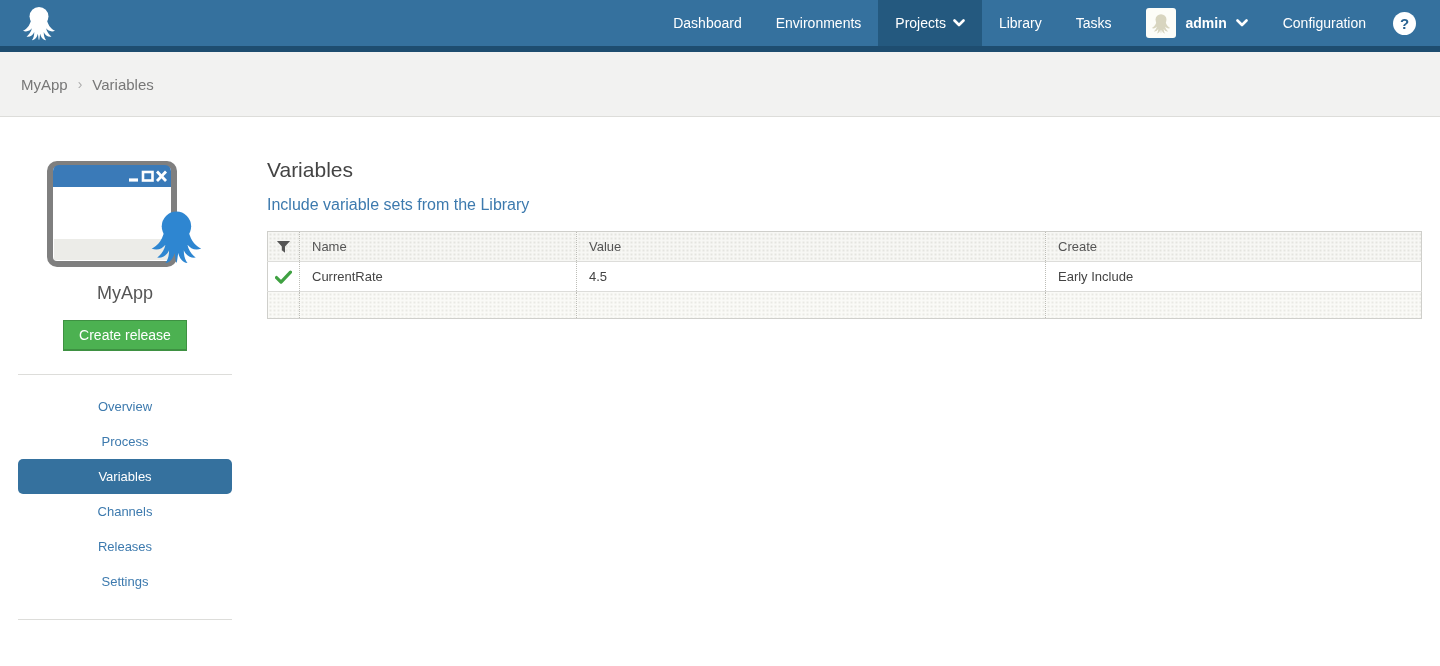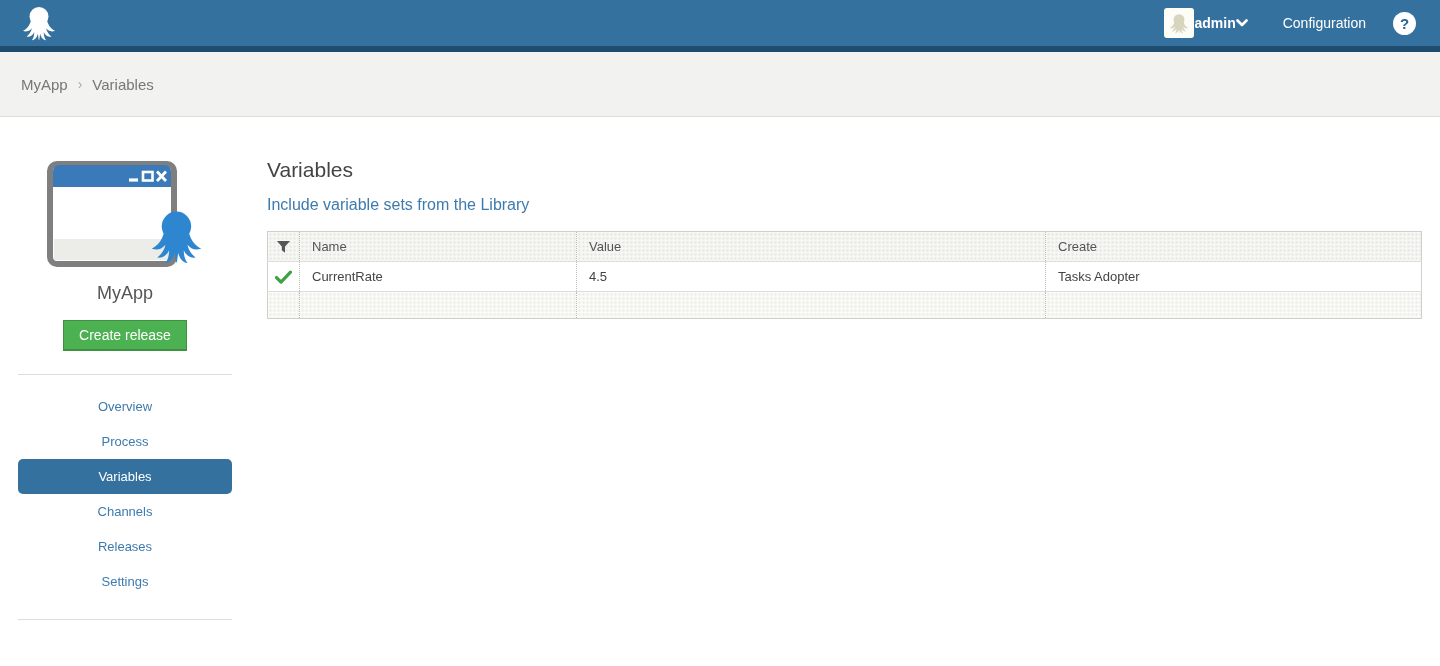--- a/index.html
+++ b/index.html
@@ -26,21 +26,21 @@
   .nav-spacer { flex: 1; }
   .nav-links { display: flex; align-items: stretch; }
   .nav-item {
     display: flex; align-items: center; gap: 7px;
     padding: 0 17px;
     color: #fff; font-size: 14px; text-decoration: none;
     cursor: pointer;
   }
   .nav-item.active { background: #24597F; }
   .user-chip {
-    display: flex; align-items: center; 
+    display: flex; align-items: center; gap: 9px;
     padding: 0 18px; color: #fff; font-size: 14px; cursor: pointer;
   }
   .user-chip .user-name { font-weight: bold; }
   .avatar {
     width: 30px; height: 30px; background: #FDFDF8;
     border-radius: 3px; display: flex; align-items: center; justify-content: center;
   }
   .help-wrap { display: flex; align-items: center; padding: 0 24px 0 10px; }
   .help-icon {
     width: 23px; height: 23px; border-radius: 50%;
@@ -138,20 +138,42 @@
       <svg class="icon-svg" width="38" height="40" viewBox="0 0 64 64">
         <g fill="#ffffff">
           <circle cx="32" cy="21" r="16"></circle>
           <path d="M19 26 C16 38 10 43 5 45 C11 48 17 45 20 41 C19 47 15 52 11 55 C17 56 22 52 24 47 C24 52 23 57 20 61 C26 60 29 55 30 50 C31 55 31 59 32 61 C33 59 33 55 34 50 C35 55 38 60 44 61 C41 57 40 52 40 47 C42 52 47 56 53 55 C49 52 45 47 44 41 C47 45 53 48 59 45 C54 43 48 38 45 26 Z"></path>
         </g>
       </svg>
     </span>
   </div>
   <div class="nav-spacer"></div>
 
+  <nav class="nav-links">
+    <a class="nav-item">
+      <span>Dashboard</span>
+    </a>
+    <a class="nav-item">
+      <span>Environments</span>
+    </a>
+    <a class="nav-item active">
+      <span>Projects</span>
+      <span>
+        <svg class="icon-svg" width="12" height="8" viewBox="0 0 12 8">
+            <path d="M1.5 1.5 L6 6 L10.5 1.5" stroke="#fff" stroke-width="2.6" fill="none" stroke-linecap="round" stroke-linejoin="round"></path>
+          </svg>
+      </span>
+    </a>
+    <a class="nav-item">
+      <span>Library</span>
+    </a>
+    <a class="nav-item">
+      <span>Tasks</span>
+    </a>
+  </nav>
 
   <div class="user-chip">
     <span class="avatar">
       <svg class="icon-svg" width="22" height="23" viewBox="0 0 64 64">
         <g fill="#D8D5BF">
           <circle cx="32" cy="21" r="16"></circle>
           <path d="M19 26 C16 38 10 43 5 45 C11 48 17 45 20 41 C19 47 15 52 11 55 C17 56 22 52 24 47 C24 52 23 57 20 61 C26 60 29 55 30 50 C31 55 31 59 32 61 C33 59 33 55 34 50 C35 55 38 60 44 61 C41 57 40 52 40 47 C42 52 47 56 53 55 C49 52 45 47 44 41 C47 45 53 48 59 45 C54 43 48 38 45 26 Z"></path>
         </g>
       </svg>
     </span>
@@ -244,21 +266,21 @@
         <tr>
           <td class="cell-icon">
             <span>
               <svg class="icon-svg" style="margin:0 auto" width="17" height="14" viewBox="0 0 18 14">
                   <path d="M1.6 7.6 L6.4 12.4 L16.4 1.8" stroke="#3FA142" stroke-width="3.4" fill="none" stroke-linecap="round" stroke-linejoin="round"></path>
                 </svg>
             </span>
           </td>
           <td>CurrentRate</td>
           <td>4.5</td>
-          <td>Tasks Adopter</td>
+          <td>Early Include</td>
         </tr>
         <tr class="empty-row">
           <td></td>
           <td></td>
           <td></td>
           <td></td>
         </tr>
       </tbody>
     </table>
   </main>

